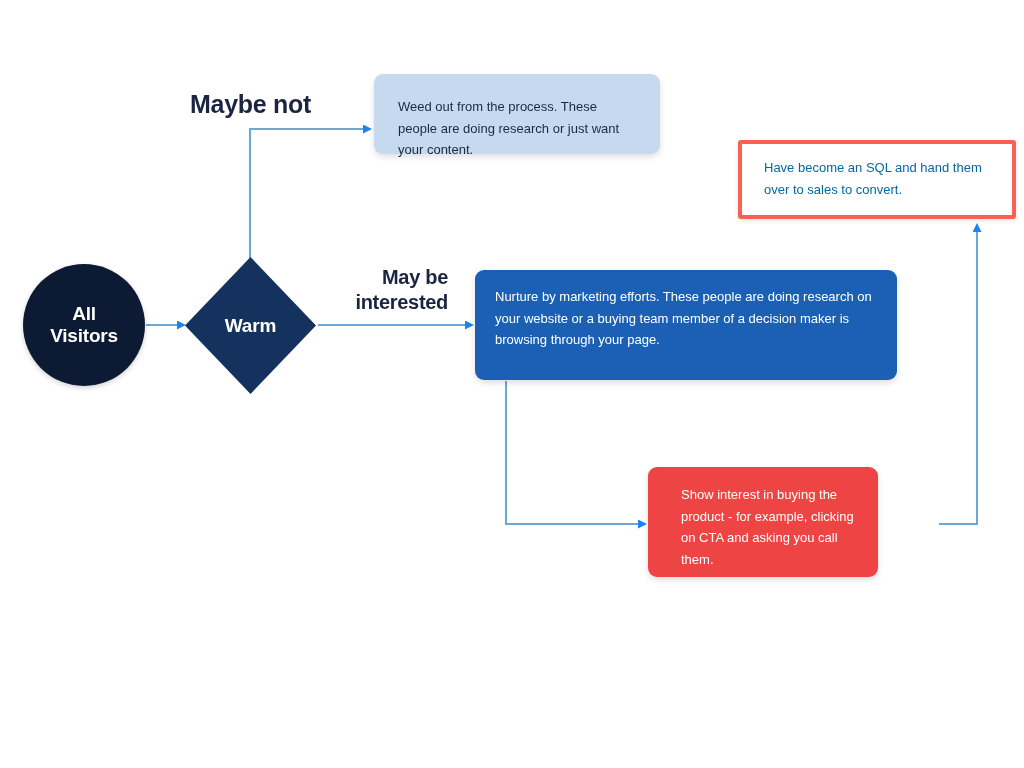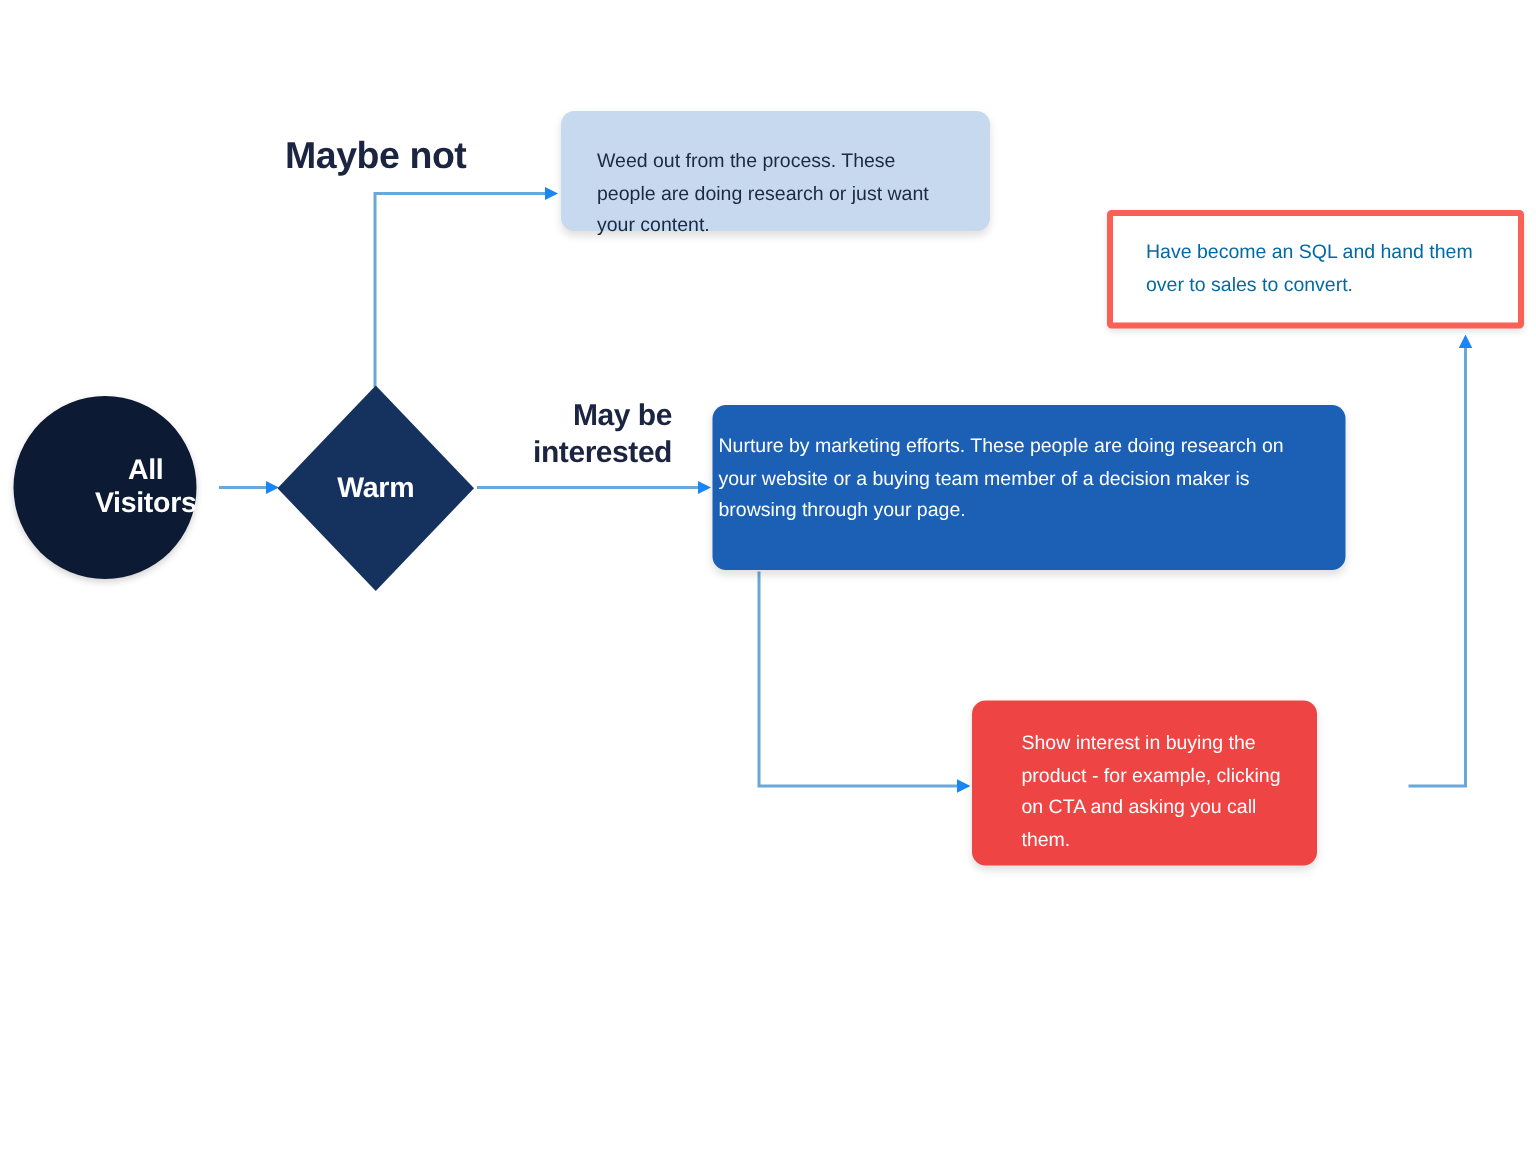--- a/index.html
+++ b/index.html
@@ -26,29 +26,29 @@
     pointer-events: none;
   }
 
   
   .node {
     position: absolute;
     box-sizing: border-box;
   }
 
   .circle-node {
-    left: 9px;
+    left: 23px;
     top: 264px;
     width: 122px;
     height: 122px;
     border-radius: 50%;
     background: #0d1a33;
     display: flex;
     align-items: center;
-    justify-content: flex-end;
+    justify-content: center;
     box-shadow: 0 2px 5px rgba(0,0,0,0.18);
   }
   .circle-label {
     color: #ffffff;
     font-size: 19px;
     font-weight: bold;
     line-height: 1.15;
     text-align: center;
     letter-spacing: -0.2px;
   }
@@ -104,21 +104,21 @@
     padding: 22px 28px 0 24px;
   }
   .card-light .card-text { color: #1b2a41; }
 
   .card-blue-mid {
     left: 475px;
     top: 270px;
     width: 422px;
     height: 110px;
     background: #1b60b4;
-    padding: 16px 22px 0 4px;
+    padding: 16px 22px 0 20px;
   }
   .card-blue-mid .card-text { color: #ffffff; }
 
   .card-blue-bottom {
     left: 648px;
     top: 467px;
     width: 230px;
     height: 110px;
     background: #ef4444;
     padding: 17px 20px 0 33px;

